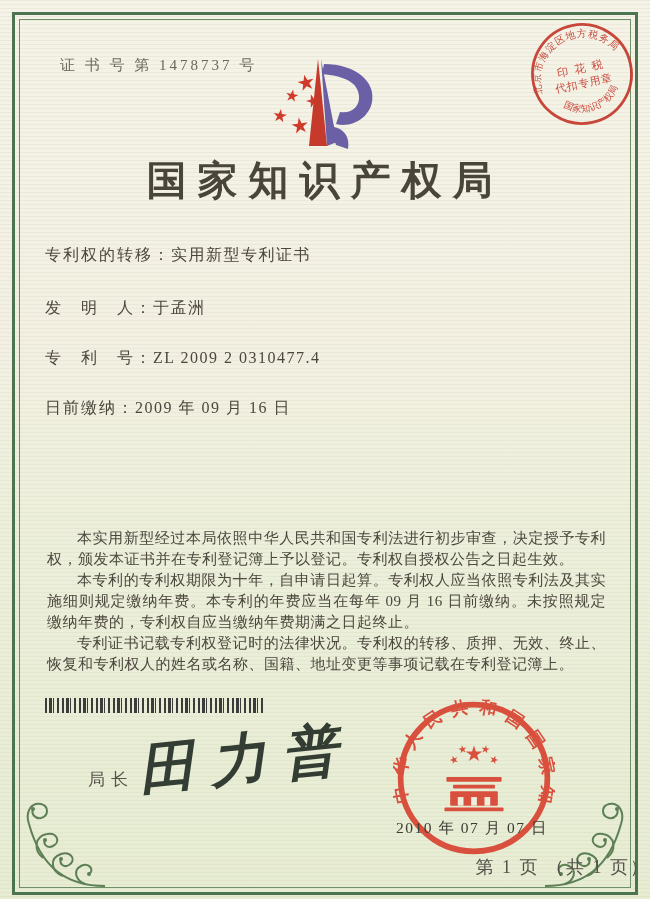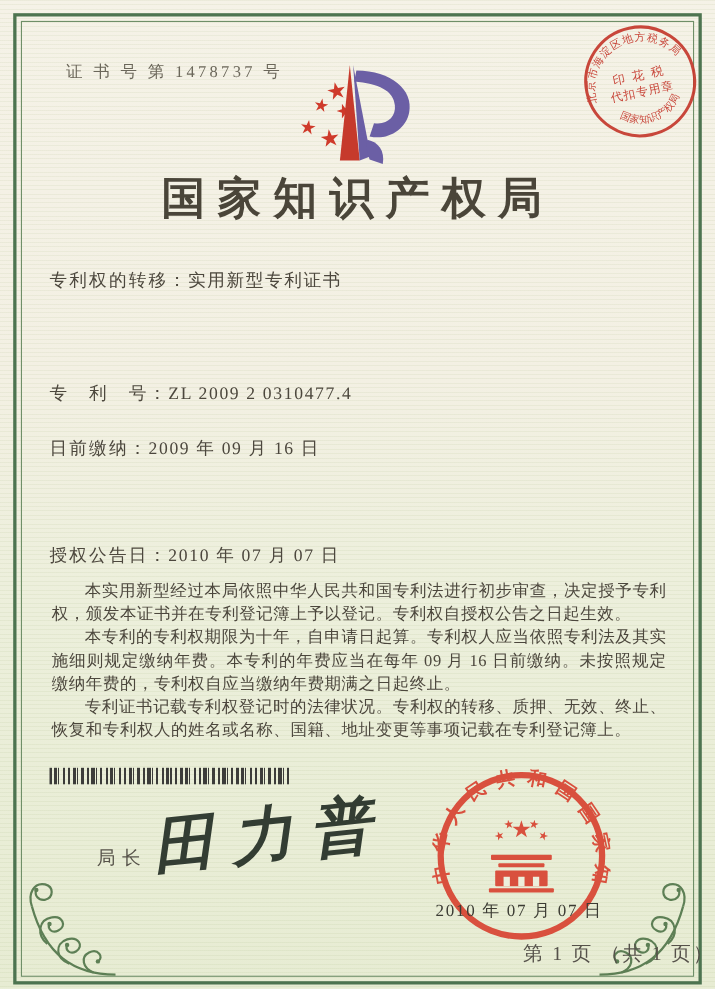--- a/index.html
+++ b/index.html
@@ -73,28 +73,28 @@
     <polygon points="61,3 77,86 67,90" fill="#6b5fa5"></polygon>
     <path d="M 64 8 C 96 8 116 26 112 46 C 109 62 92 72 76 68 L 80 56 C 92 58 100 50 99 40 C 98 26 84 20 62 18 Z" fill="#6b5fa5"></path>
     <path d="M 74 71 C 84 73 90 81 88 93 L 76 89 C 74 83 72 77 74 71 Z" fill="#6b5fa5"></path>
   </svg>
 
   <div class="title">国家知识产权局</div>
 
   <div class="row" style="top:245px">
     <span class="lbl">专利权的转移：</span><span class="val">实用新型专利证书</span>
   </div>
+  <div class="row" style="top:298px">
+    <span class="lbl">发　明　人：</span><span class="val">于孟洲</span>
+  </div>
   <div class="row" style="top:348px">
     <span class="lbl">专　利　号：</span><span class="val">ZL 2009 2 0310477.4</span>
   </div>
   <div class="row" style="top:398px">
     <span class="lbl">日前缴纳：</span><span class="val">2009 年 09 月 16 日</span>
-  </div>
-  <div class="row" style="top:495px">
-    <span class="lbl">授权公告日：</span><span class="val">2010 年 07 月 07 日</span>
   </div>
 
   <div class="paras">
     <p>本实用新型经过本局依照中华人民共和国专利法进行初步审查，决定授予专利权，颁发本证书并在专利登记簿上予以登记。专利权自授权公告之日起生效。</p>
     <p>本专利的专利权期限为十年，自申请日起算。专利权人应当依照专利法及其实施细则规定缴纳年费。本专利的年费应当在每年 09 月 16 日前缴纳。未按照规定缴纳年费的，专利权自应当缴纳年费期满之日起终止。</p>
     <p>专利证书记载专利权登记时的法律状况。专利权的转移、质押、无效、终止、恢复和专利权人的姓名或名称、国籍、地址变更等事项记载在专利登记簿上。</p>
   </div>
 
   <div class="barcode"></div>
 

